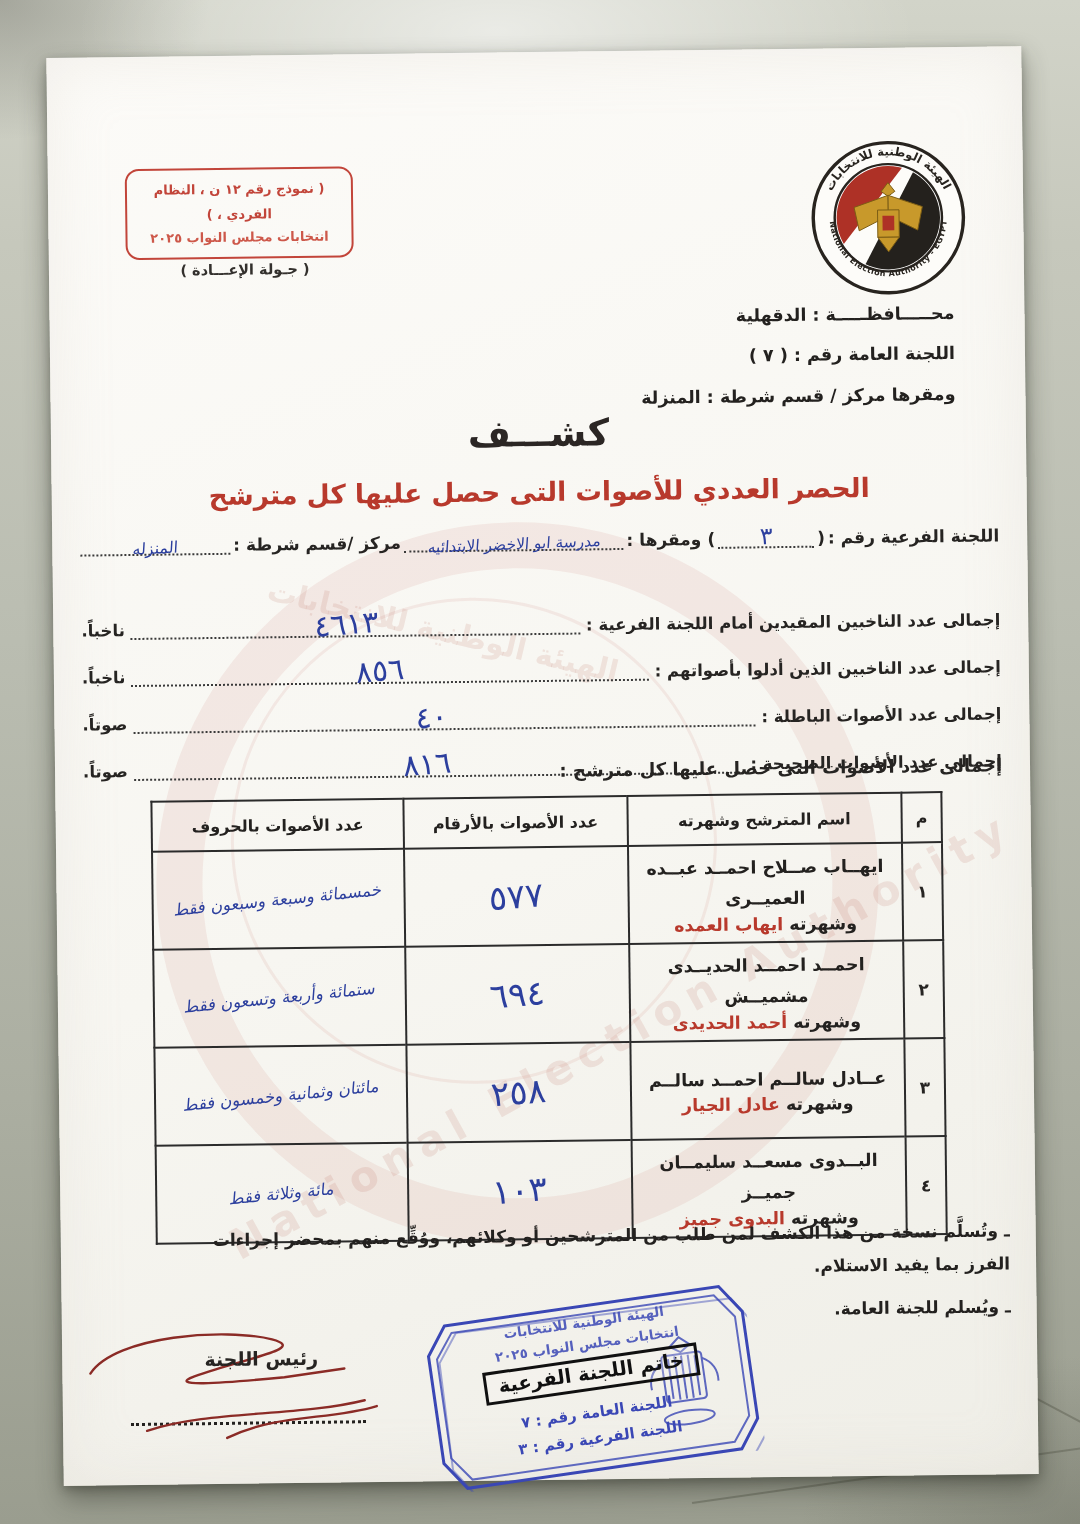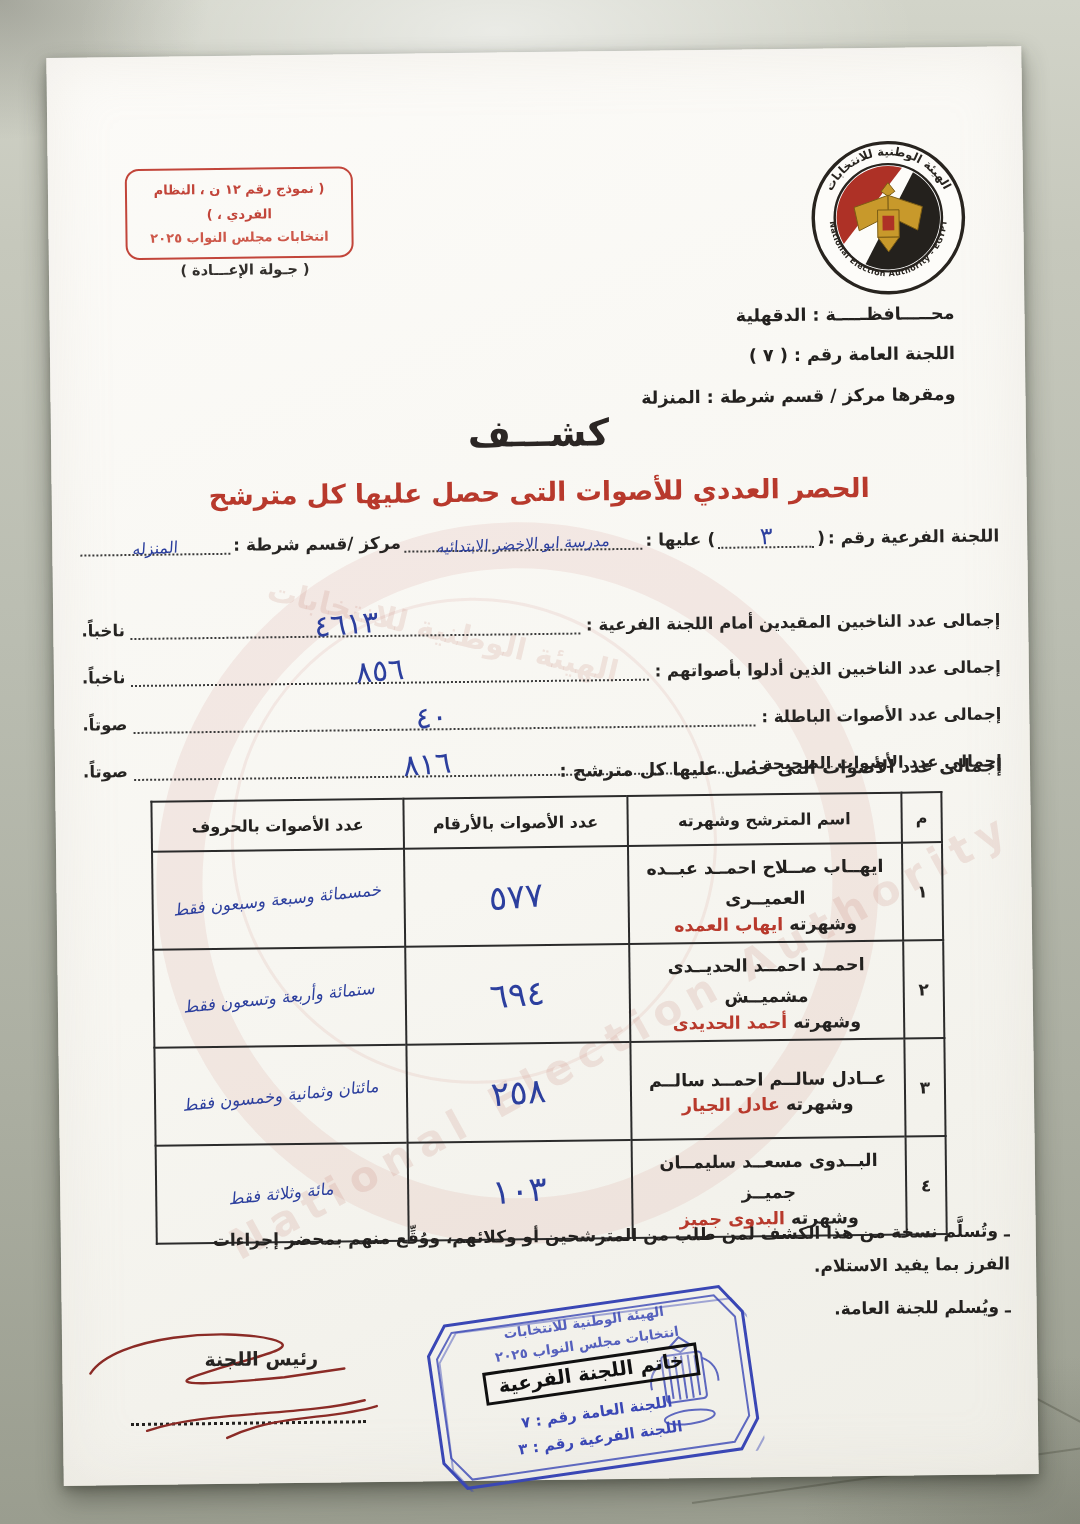--- a/index.html
+++ b/index.html
@@ -190,21 +190,21 @@
     <div class="title-main">كشـــف</div>
     <div class="title-sub">الحصر العددي للأصوات التى حصل عليها كل مترشح</div>
 
     <div class="subline">
       <span>اللجنة الفرعية رقم :</span>
       <span class="gap">(</span>
       <span class="dot-slot slot-num">
         <span class="hand hand-over hand-num-sm">٣</span>
       </span>
       <span class="gap">)</span>
-      <span class="gap">عليها :</span>
+      <span class="gap">ومقرها :</span>
       <span class="dot-slot slot-school">
         <span class="hand hand-over hand-school">مدرسة ابو الاخضر الابتدائيه</span>
       </span>
       <span class="gap">مركز /قسم شرطة :</span>
       <span class="dot-slot slot-station">
         <span class="hand hand-over hand-station">المنزله</span>
       </span>
     </div>
 
     <div class="totals">

